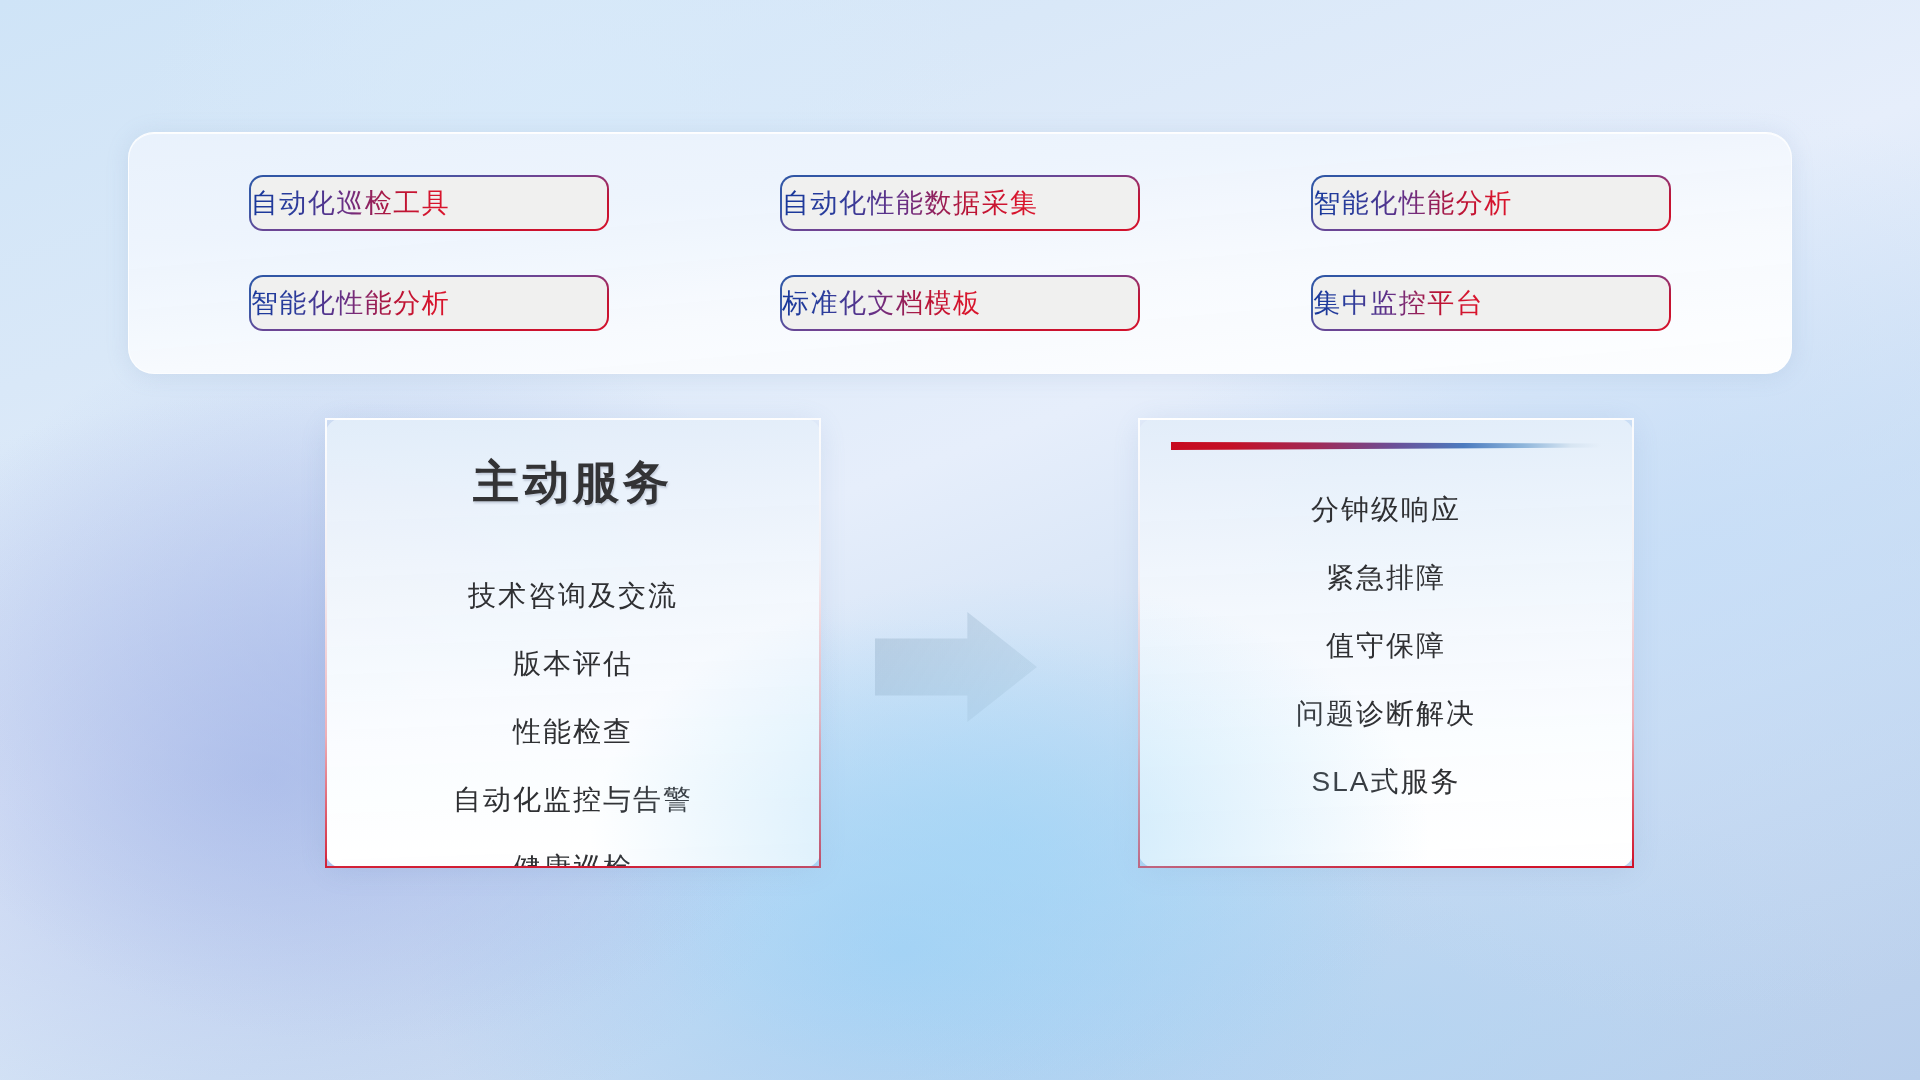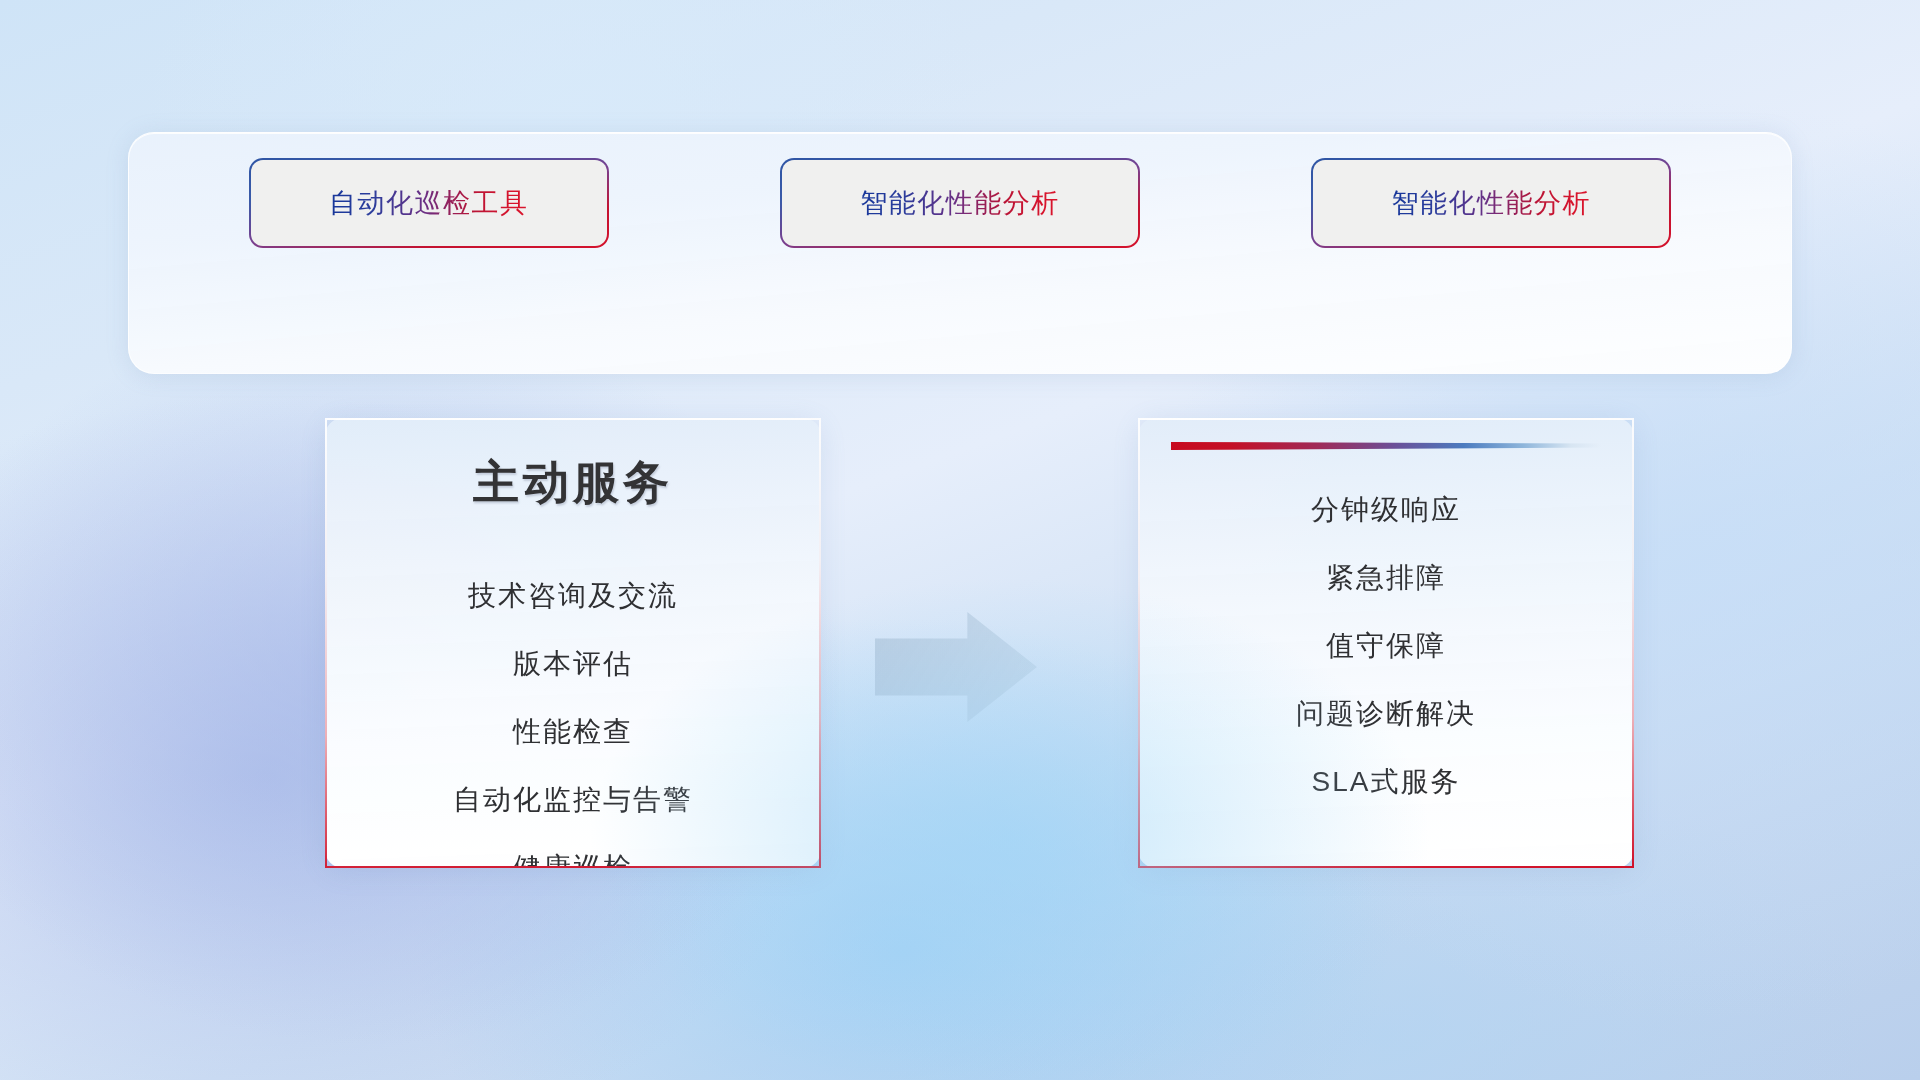--- a/index.html
+++ b/index.html
@@ -70,25 +70,24 @@
     align-items: center;
     justify-items: center;
     padding: 24px 34px;
     box-sizing: border-box;
     row-gap: 8px;
   }
 
   .tag {
     position: relative;
     width: 356px;
-    height: 86px;
+    height: 52px;
     border-radius: 12px;
     display: flex;
     align-items: center;
-    justify-content: center;
     background: #f0f0ef;
     box-sizing: border-box;
   }
   
   .tag::before {
     content: "";
     position: absolute;
     inset: -2px;
     border-radius: 14px;
     background: linear-gradient(168deg, #2f55a4 0%, #3a5aa8 26%, #7a3f8e 52%, #c41230 76%, #d4122c 100%);
@@ -204,30 +203,39 @@
 
 <div id="stage">
 
   <div class="top-panel">
     <div class="tag-grid">
 
       <div class="tag">
         <span class="tag-label">自动化巡检工具</span>
       </div>
 
+      <div class="tag">
+        <span class="tag-label">自动化性能数据采集</span>
+      </div>
 
       <div class="tag">
         <span class="tag-label">智能化性能分析</span>
       </div>
 
       <div class="tag">
         <span class="tag-label">智能化性能分析</span>
       </div>
 
-
+      <div class="tag">
+        <span class="tag-label">标准化文档模板</span>
+      </div>
+
+      <div class="tag">
+        <span class="tag-label">集中监控平台</span>
+      </div>
 
     </div>
   </div>
 
   <div class="card left">
     <div class="card-inner">
       <div class="card-title">主动服务</div>
       <div class="divider"></div>
       <div class="card-list">
         <div class="card-list-item">技术咨询及交流</div>

